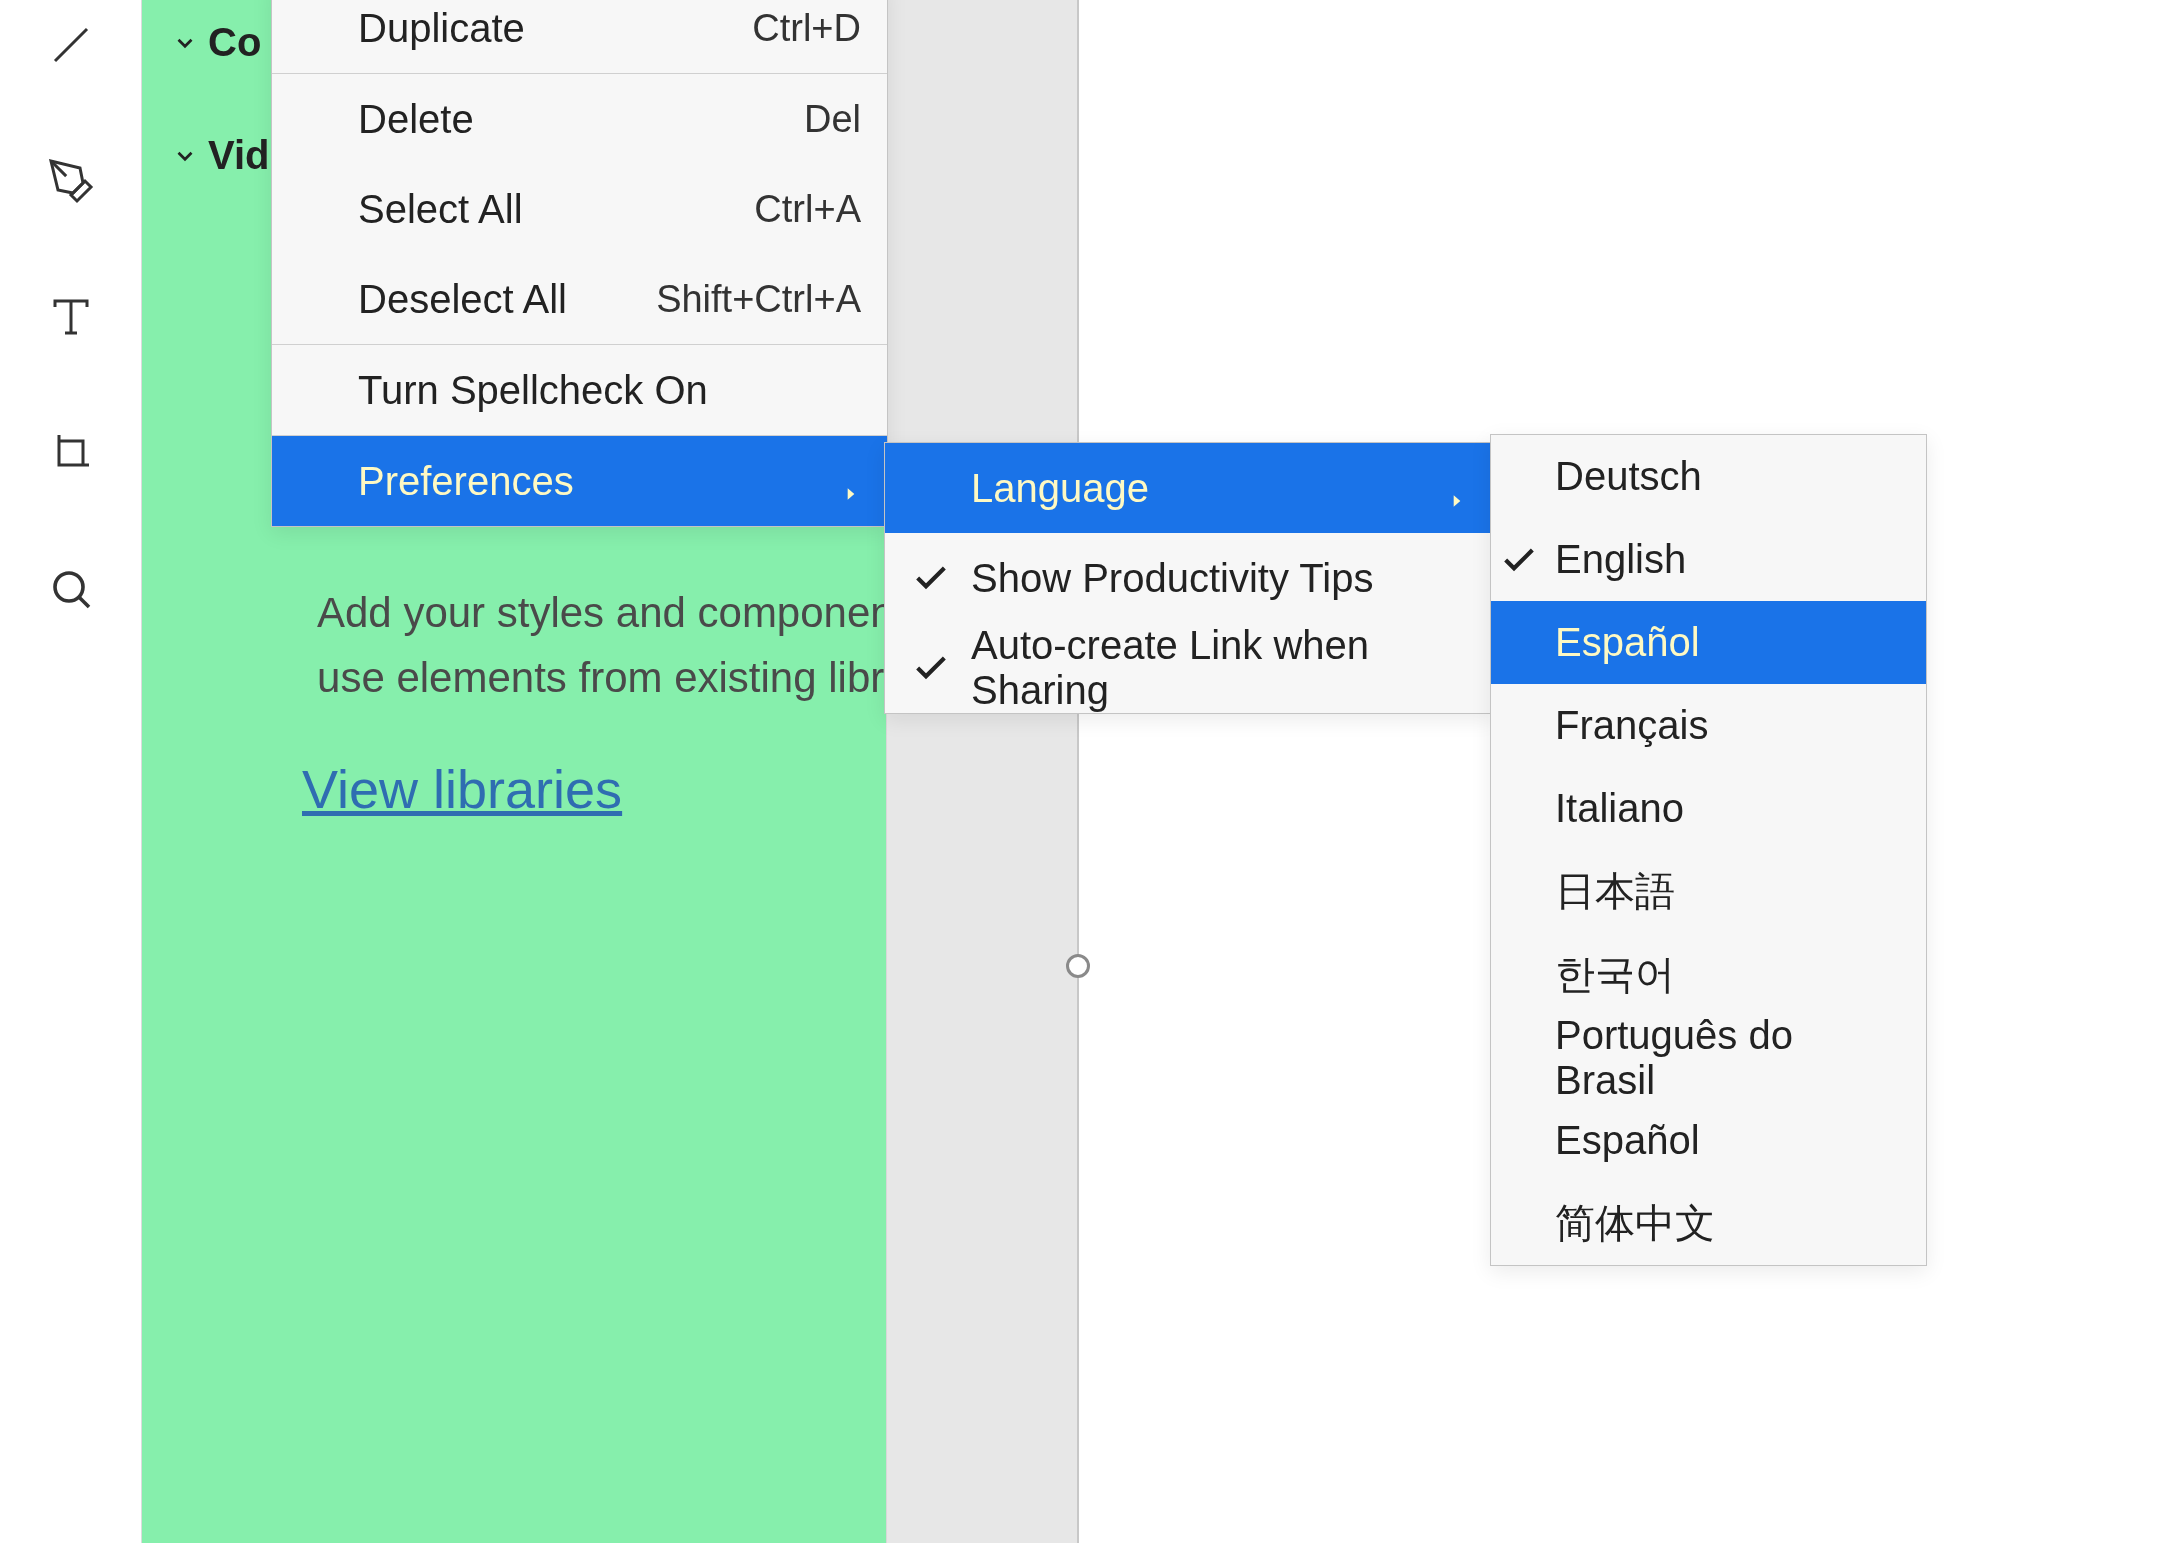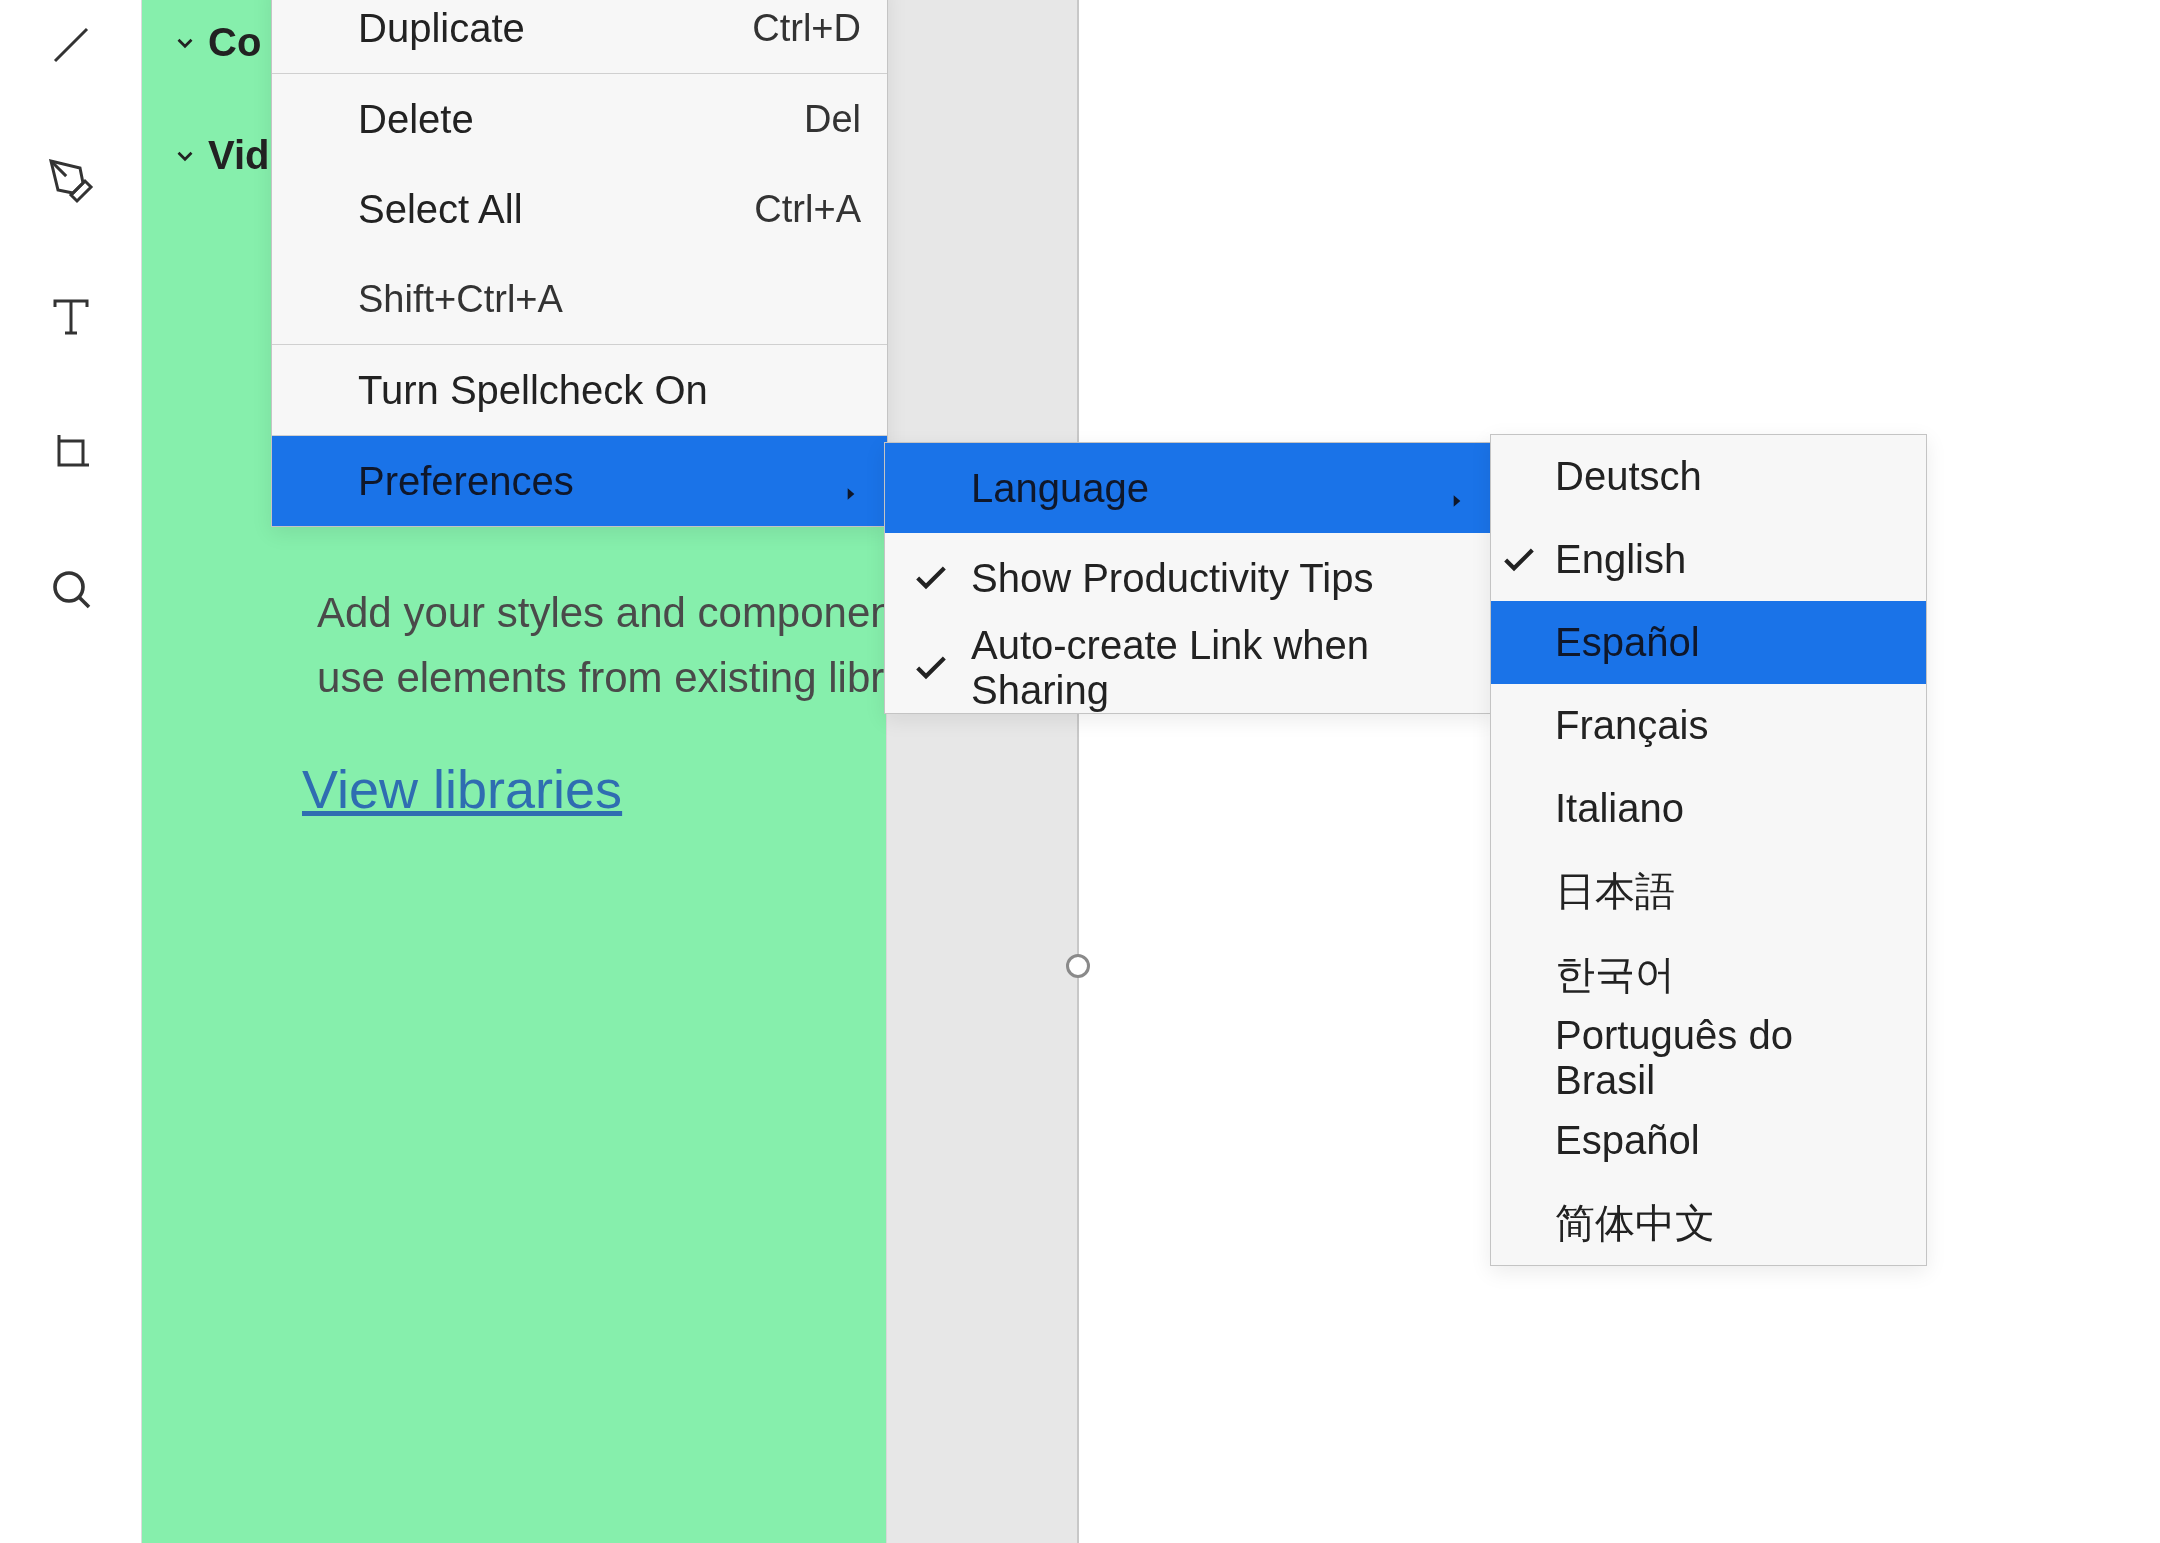--- a/index.html
+++ b/index.html
@@ -117,21 +117,21 @@
     align-items: center;
     height: 90px;
     padding: 0 26px 0 26px;
     font-size: 40px;
     color: #222;
     cursor: pointer;
     position: relative;
   }
   .menu-item.hl {
     background: #1a73e8;
-    color: #0f172a;
+    color: #fef9c3;
   }
   .menu-item .label { flex: 1; }
   .menu-item .shortcut { color: #333; font-size: 38px; }
   .menu-sep {
     height: 1px;
     background: #d0d0d0;
     margin: 0;
   }
   .submenu-arrow {
     width: 20px; height: 26px;
@@ -239,20 +239,21 @@
   <div class="menu-sep"></div>
   <div class="menu-item">
     <span class="label">Delete</span>
     <span class="shortcut">Del</span>
   </div>
   <div class="menu-item">
     <span class="label">Select All</span>
     <span class="shortcut">Ctrl+A</span>
   </div>
   <div class="menu-item">
+    <span class="label">Deselect All</span>
     <span class="shortcut">Shift+Ctrl+A</span>
   </div>
   <div class="menu-sep"></div>
   <div class="menu-item">
     <span class="label">Turn Spellcheck On</span>
   </div>
   <div class="menu-sep"></div>
   <div class="menu-item hl">
     <span class="label">Preferences</span>
     <span class="submenu-arrow">

